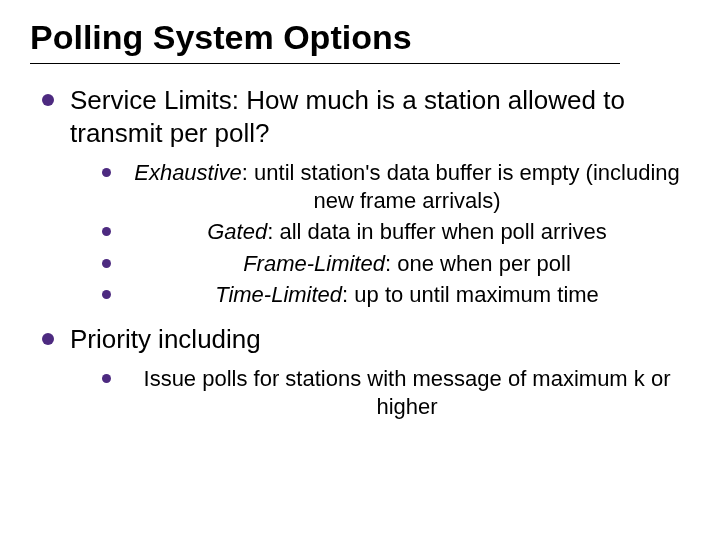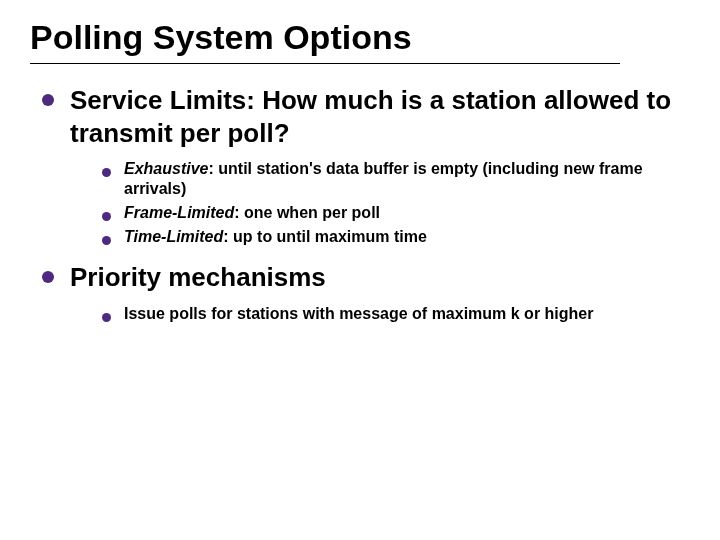--- a/index.html
+++ b/index.html
@@ -26,21 +26,20 @@
   .title-rule {
     border: none;
     border-top: 1.5px solid #000;
     margin: 0 0 20px 0;
     width: 590px;
   }
   ul.level1 {
     list-style: none;
     margin: 0;
     padding: 0 0 0 6px;
-    font-weight: bold;
   }
   ul.level1 > li {
     position: relative;
     padding-left: 34px;
     font-size: 26px;
     line-height: 1.25;
     margin-bottom: 14px;
   }
   ul.level1 > li::before {
     content: "";
@@ -53,23 +52,24 @@
     border-radius: 50%;
   }
   ul.level2 {
     list-style: none;
     margin: 10px 0 0 0;
     padding: 0 0 0 26px;
   }
   ul.level2 > li {
     position: relative;
     padding-left: 28px;
-    font-size: 16px;
+    font-size: 22px;
     line-height: 1.25;
     margin-bottom: 4px;
+    text-align: center;
   }
   ul.level2 > li::before {
     content: "";
     position: absolute;
     left: 6px;
     top: 9px;
     width: 9px;
     height: 9px;
     background: #4d2a80;
     border-radius: 50%;
@@ -88,30 +88,33 @@
 
   <ul class="level1">
 
     <li>
       <span>Service Limits:  How much is a station allowed to transmit per poll?</span>
       <ul class="level2">
         <li>
           <span class="term">Exhaustive</span><span>:  until station's data buffer is empty (including new frame arrivals)</span>
         </li>
         <li>
+          <span class="term">Gated</span><span>:  all data in buffer when poll arrives</span>
+        </li>
+        <li>
           <span class="term">Frame-Limited</span><span>:  one when per poll</span>
         </li>
         <li>
           <span class="term">Time-Limited</span><span>:  up to until maximum time</span>
         </li>
       </ul>
     </li>
 
     <li>
-      <span>Priority mechanisms</span>
+      <span>Priority including</span>
       <ul class="level2">
         <li>
           <span>Issue polls for stations with message of maximum k or higher</span>
         </li>
       </ul>
     </li>
 
   </ul>
 
 </div>

